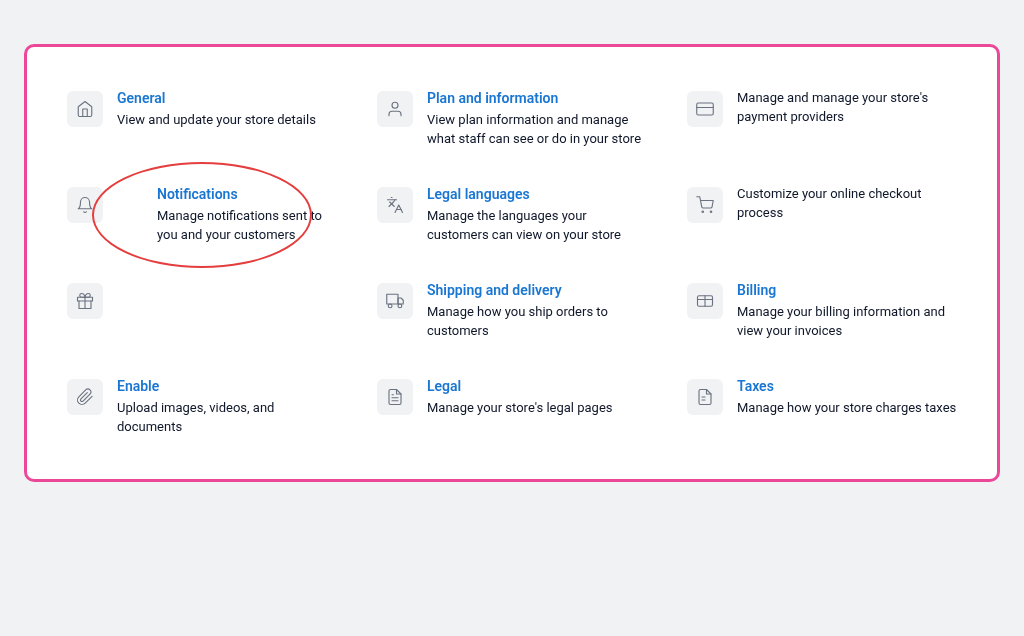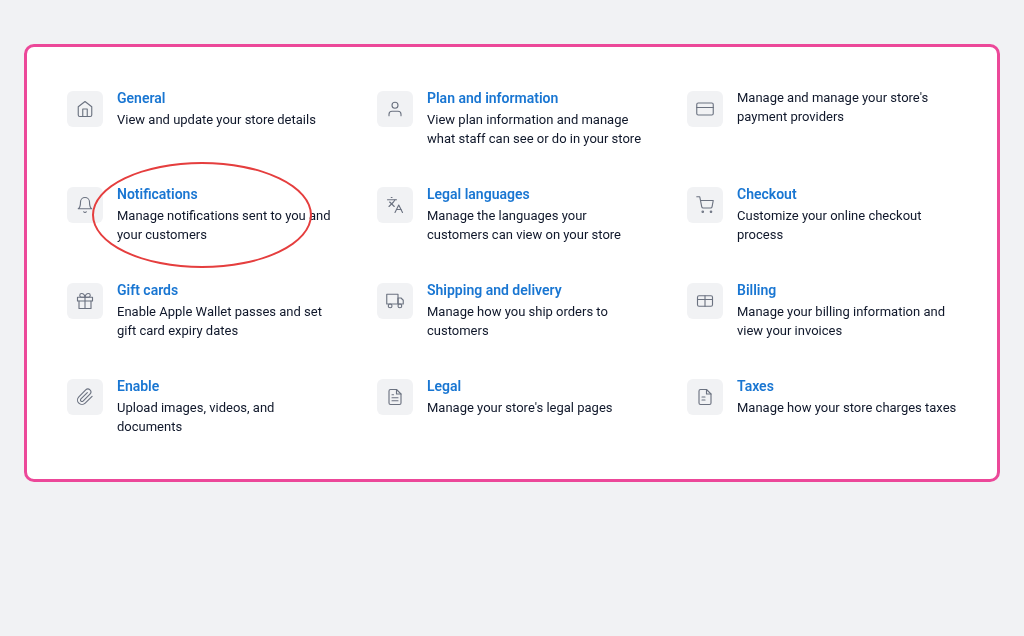--- a/index.html
+++ b/index.html
@@ -105,21 +105,21 @@
     <div class="icon-box">
       <svg viewBox="0 0 24 24">
             <rect x="1" y="4" width="22" height="16" rx="2" ry="2"></rect>
             <line x1="1" y1="10" x2="23" y2="10"></line>
           </svg>
     </div>
     <div class="item-text">
       <div class="item-desc">Manage and manage your store's payment providers</div>
     </div>
   </div>
-      <div class="settings-item" style="position: relative;">
+      <div class="settings-item" style="position: relative; gap: 40px;">
     <div class="icon-box">
       <svg viewBox="0 0 24 24">
             <path d="M18 8A6 6 0 0 0 6 8c0 7-3 9-3 9h18s-3-2-3-9"></path>
             <path d="M13.73 21a2 2 0 0 1-3.46 0"></path>
           </svg>
     </div>
     <div class="item-text">
       <div class="item-title">Notifications</div>
       <div class="item-desc">Manage notifications sent to you and your customers</div>
     </div>
@@ -143,38 +143,33 @@
   </div>
       <div class="settings-item">
     <div class="icon-box">
       <svg viewBox="0 0 24 24">
             <circle cx="9" cy="21" r="1"></circle>
             <circle cx="20" cy="21" r="1"></circle>
             <path d="M1 1h4l2.68 13.39a2 2 0 0 0 2 1.61h9.72a2 2 0 0 0 2-1.61L23 6H6"></path>
           </svg>
     </div>
     <div class="item-text">
-      <div class="item-title">Checkout</div>
       <div class="item-desc">Customize your online checkout process</div>
     </div>
   </div>
       <div class="settings-item">
     <div class="icon-box">
       <svg viewBox="0 0 24 24">
             <polyline points="20 12 20 22 4 22 4 12"></polyline>
             <rect x="2" y="7" width="20" height="5"></rect>
             <line x1="12" y1="22" x2="12" y2="7"></line>
             <path d="M12 7H7.5a2.5 2.5 0 0 1 0-5C11 2 12 7 12 7z"></path>
             <path d="M12 7h4.5a2.5 2.5 0 0 0 0-5C13 2 12 7 12 7z"></path>
           </svg>
     </div>
-    <div class="item-text">
-      <div class="item-title">Gift cards</div>
-      <div class="item-desc">Enable Apple Wallet passes and set gift card expiry dates</div>
-    </div>
   </div>
       <div class="settings-item">
     <div class="icon-box">
       <svg viewBox="0 0 24 24">
             <rect x="1" y="3" width="15" height="13"></rect>
             <polygon points="16 8 20 8 23 11 23 16 16 16 16 8"></polygon>
             <circle cx="5.5" cy="18.5" r="2.5"></circle>
             <circle cx="18.5" cy="18.5" r="2.5"></circle>
           </svg>
     </div>

